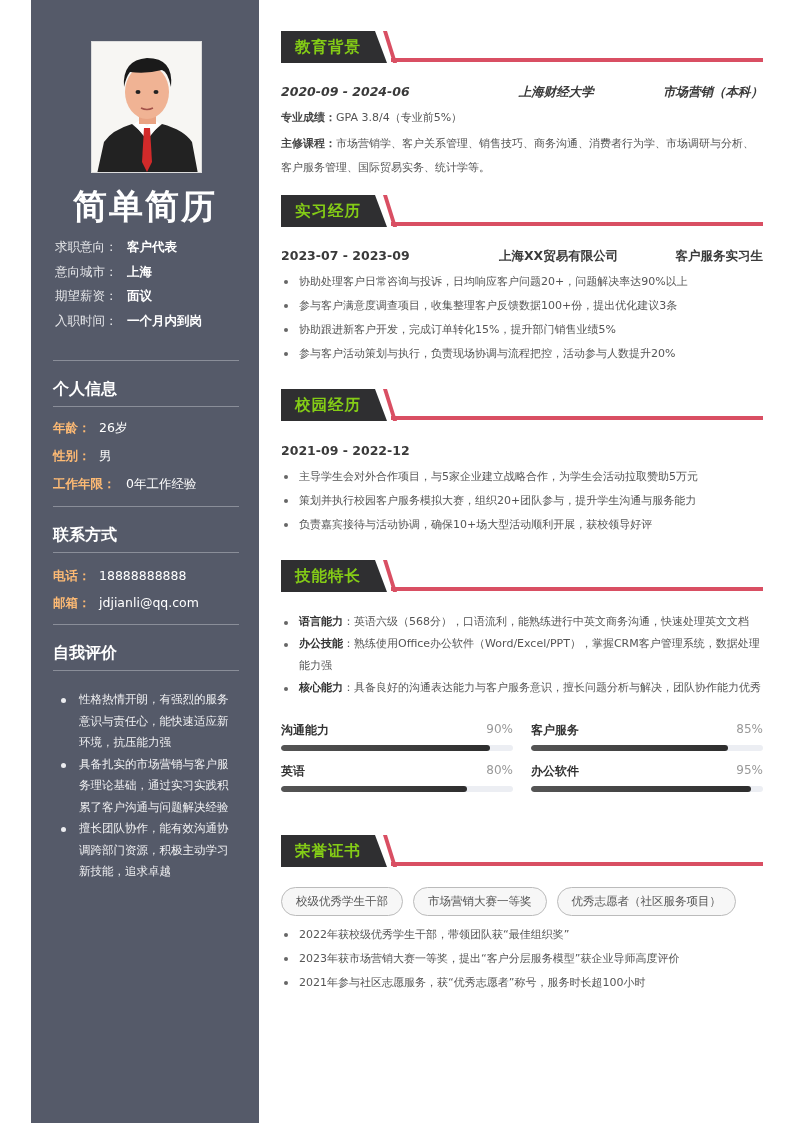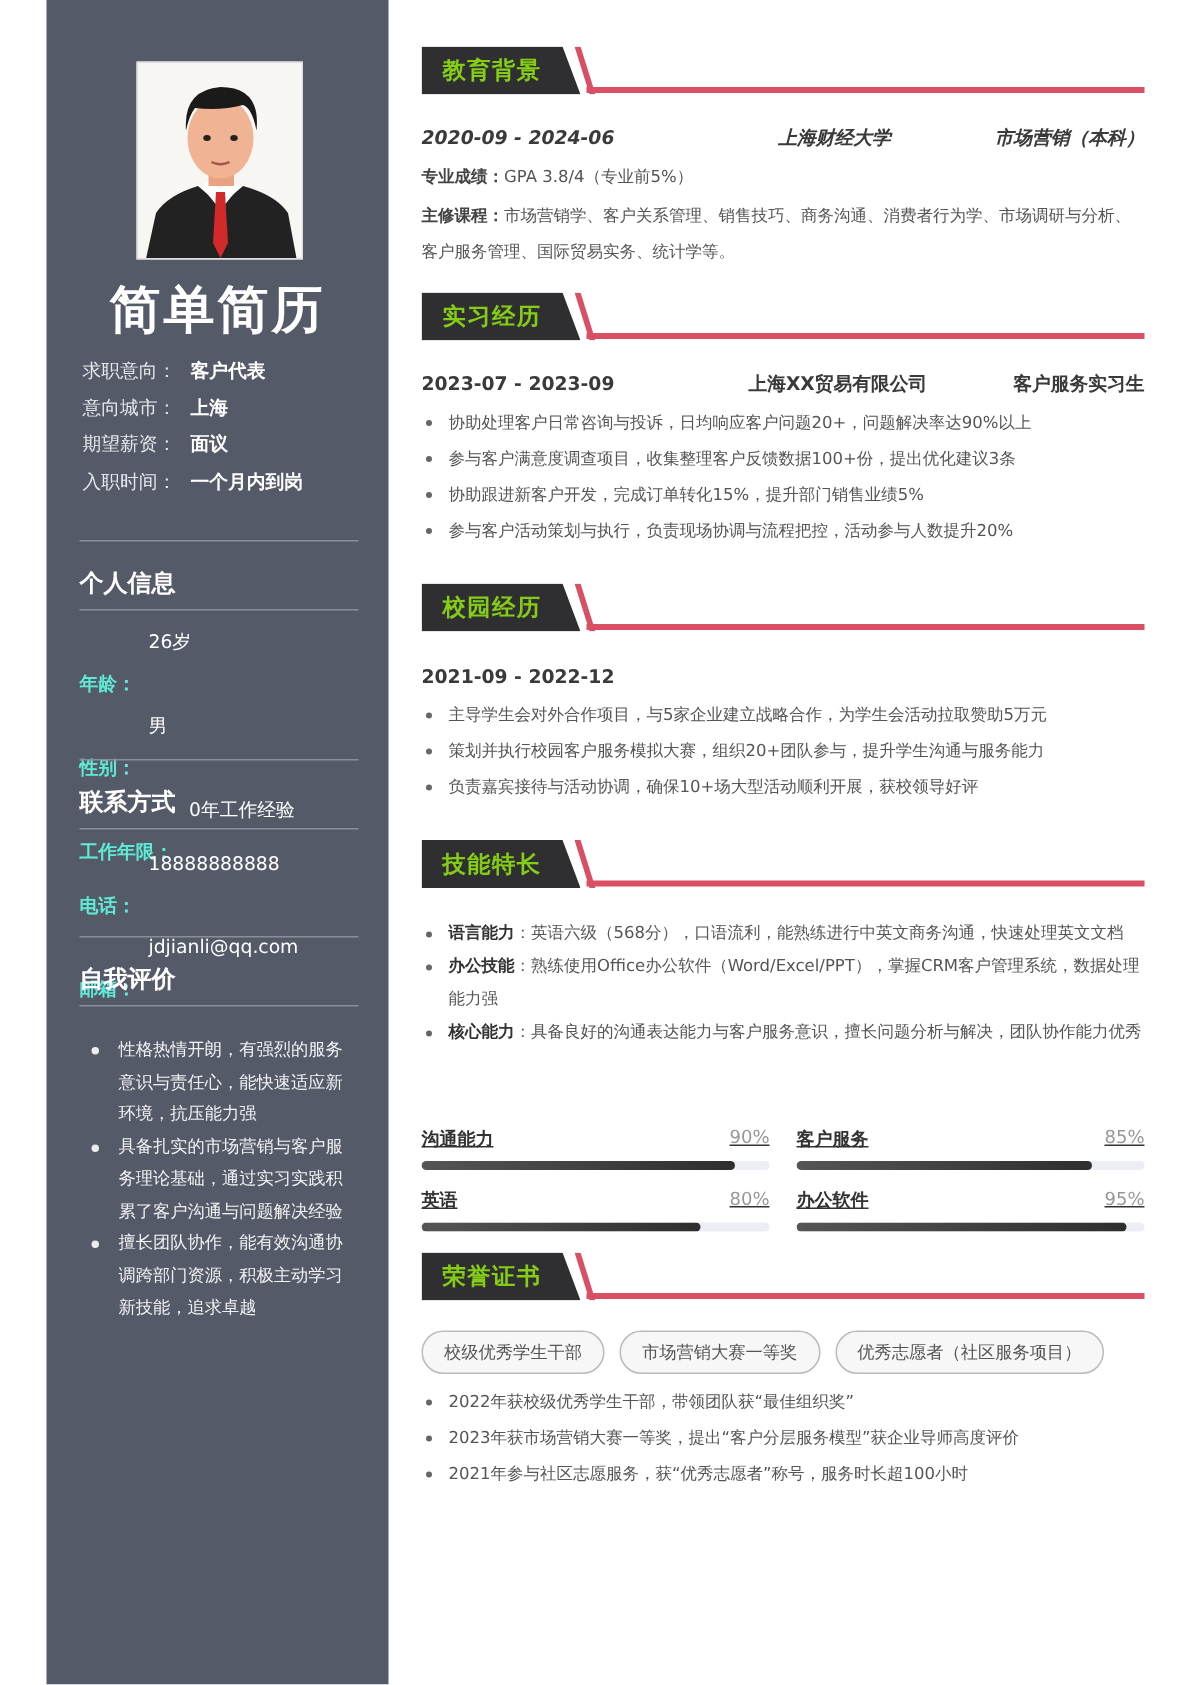--- a/index.html
+++ b/index.html
@@ -10,21 +10,21 @@
   .photo { position:absolute; left:60px; top:41px; width:111px; height:132px; background:#f7f6f3; border:1px solid #ddd; overflow:hidden; }
   .resume-title { position:absolute; left:0; top:184px; width:228px; text-align:center; font-size:34px; font-weight:bold; letter-spacing:2px; color:#fff; }
   .intent { position:absolute; left:24px; top:238px; }
   .intent .row { font-size:12.5px; height:24.5px; line-height:18px; display:flex; color:#fff; }
   .intent .lbl { width:72px; color:#e6e7ea; }
   .intent .val { font-weight:bold; }
 
   .side-section { position:absolute; left:22px; width:186px; }
   .side-section .hd { border-top:1px solid #8a8e99; border-bottom:1px solid #8a8e99; padding:18px 0 6px 0; font-size:16px; font-weight:bold; color:#fff; }
   .side-section .kv { font-size:12.5px; display:flex; margin-top:11px; line-height:16px; }
-  .side-section .kv .k { color:#5eead4; font-weight:bold;margin-top:28px; }
+  .side-section .kv .k { color:#fdba74; font-weight:bold; }
   .side-section .kv .v { color:#fff; }
   .self-list { list-style:none; margin-top:18px; padding-left:6px; }
   .self-list li { position:relative; font-size:11.5px; line-height:21.5px; padding-left:20px; color:#f1f1f3; margin-bottom:0; }
   .self-list li::before { content:""; position:absolute; left:2px; top:9px; width:5px; height:5px; border-radius:50%; background:#ecedf0; }
 
   .main { position:absolute; left:281px; top:0; width:482px; }
   .sec-head { position:absolute; left:0; width:482px; height:32px; }
   .sec-head .block { position:absolute; left:0; top:0; height:32px; width:106px; background:#2f2f31; clip-path: polygon(0 0, 94px 0, 106px 100%, 0 100%); }
   .sec-head .block span { position:absolute; left:14px; top:6px; font-size:15.5px; font-weight:bold; color:#84cc16; letter-spacing:1px; }
   .sec-head .slash { position:absolute; left:102px; top:0; width:14px; height:32px; background:#d94f63; clip-path: polygon(0 0, 4px 0, 14px 100%, 10px 100%); }
@@ -187,21 +187,21 @@
       </div>
     <div class="slash"></div>
     <div class="line"></div>
   </div>
   <ul class="abs blist skills-list" style="top:611px;">
     <li><b>语言能力</b><span>：英语六级（568分），口语流利，能熟练进行中英文商务沟通，快速处理英文文档</span></li>
     <li><b>办公技能</b><span>：熟练使用Office办公软件（Word/Excel/PPT），掌握CRM客户管理系统，数据处理能力强</span></li>
     <li><b>核心能力</b><span>：具备良好的沟通表达能力与客户服务意识，擅长问题分析与解决，团队协作能力优秀</span></li>
   </ul>
 
-  <div class="bars" style="top:751px;text-decoration:underline;">
+  <div class="bars" style="top:722px;">
     <div class="bar-item">
       <div class="top">
           <span class="n">沟通能力</span>
           <span class="p">90%</span>
         </div>
       <div class="track">
           <div class="fill" style="width:90%;"></div>
         </div>
     </div>
     <div class="bar-item">

